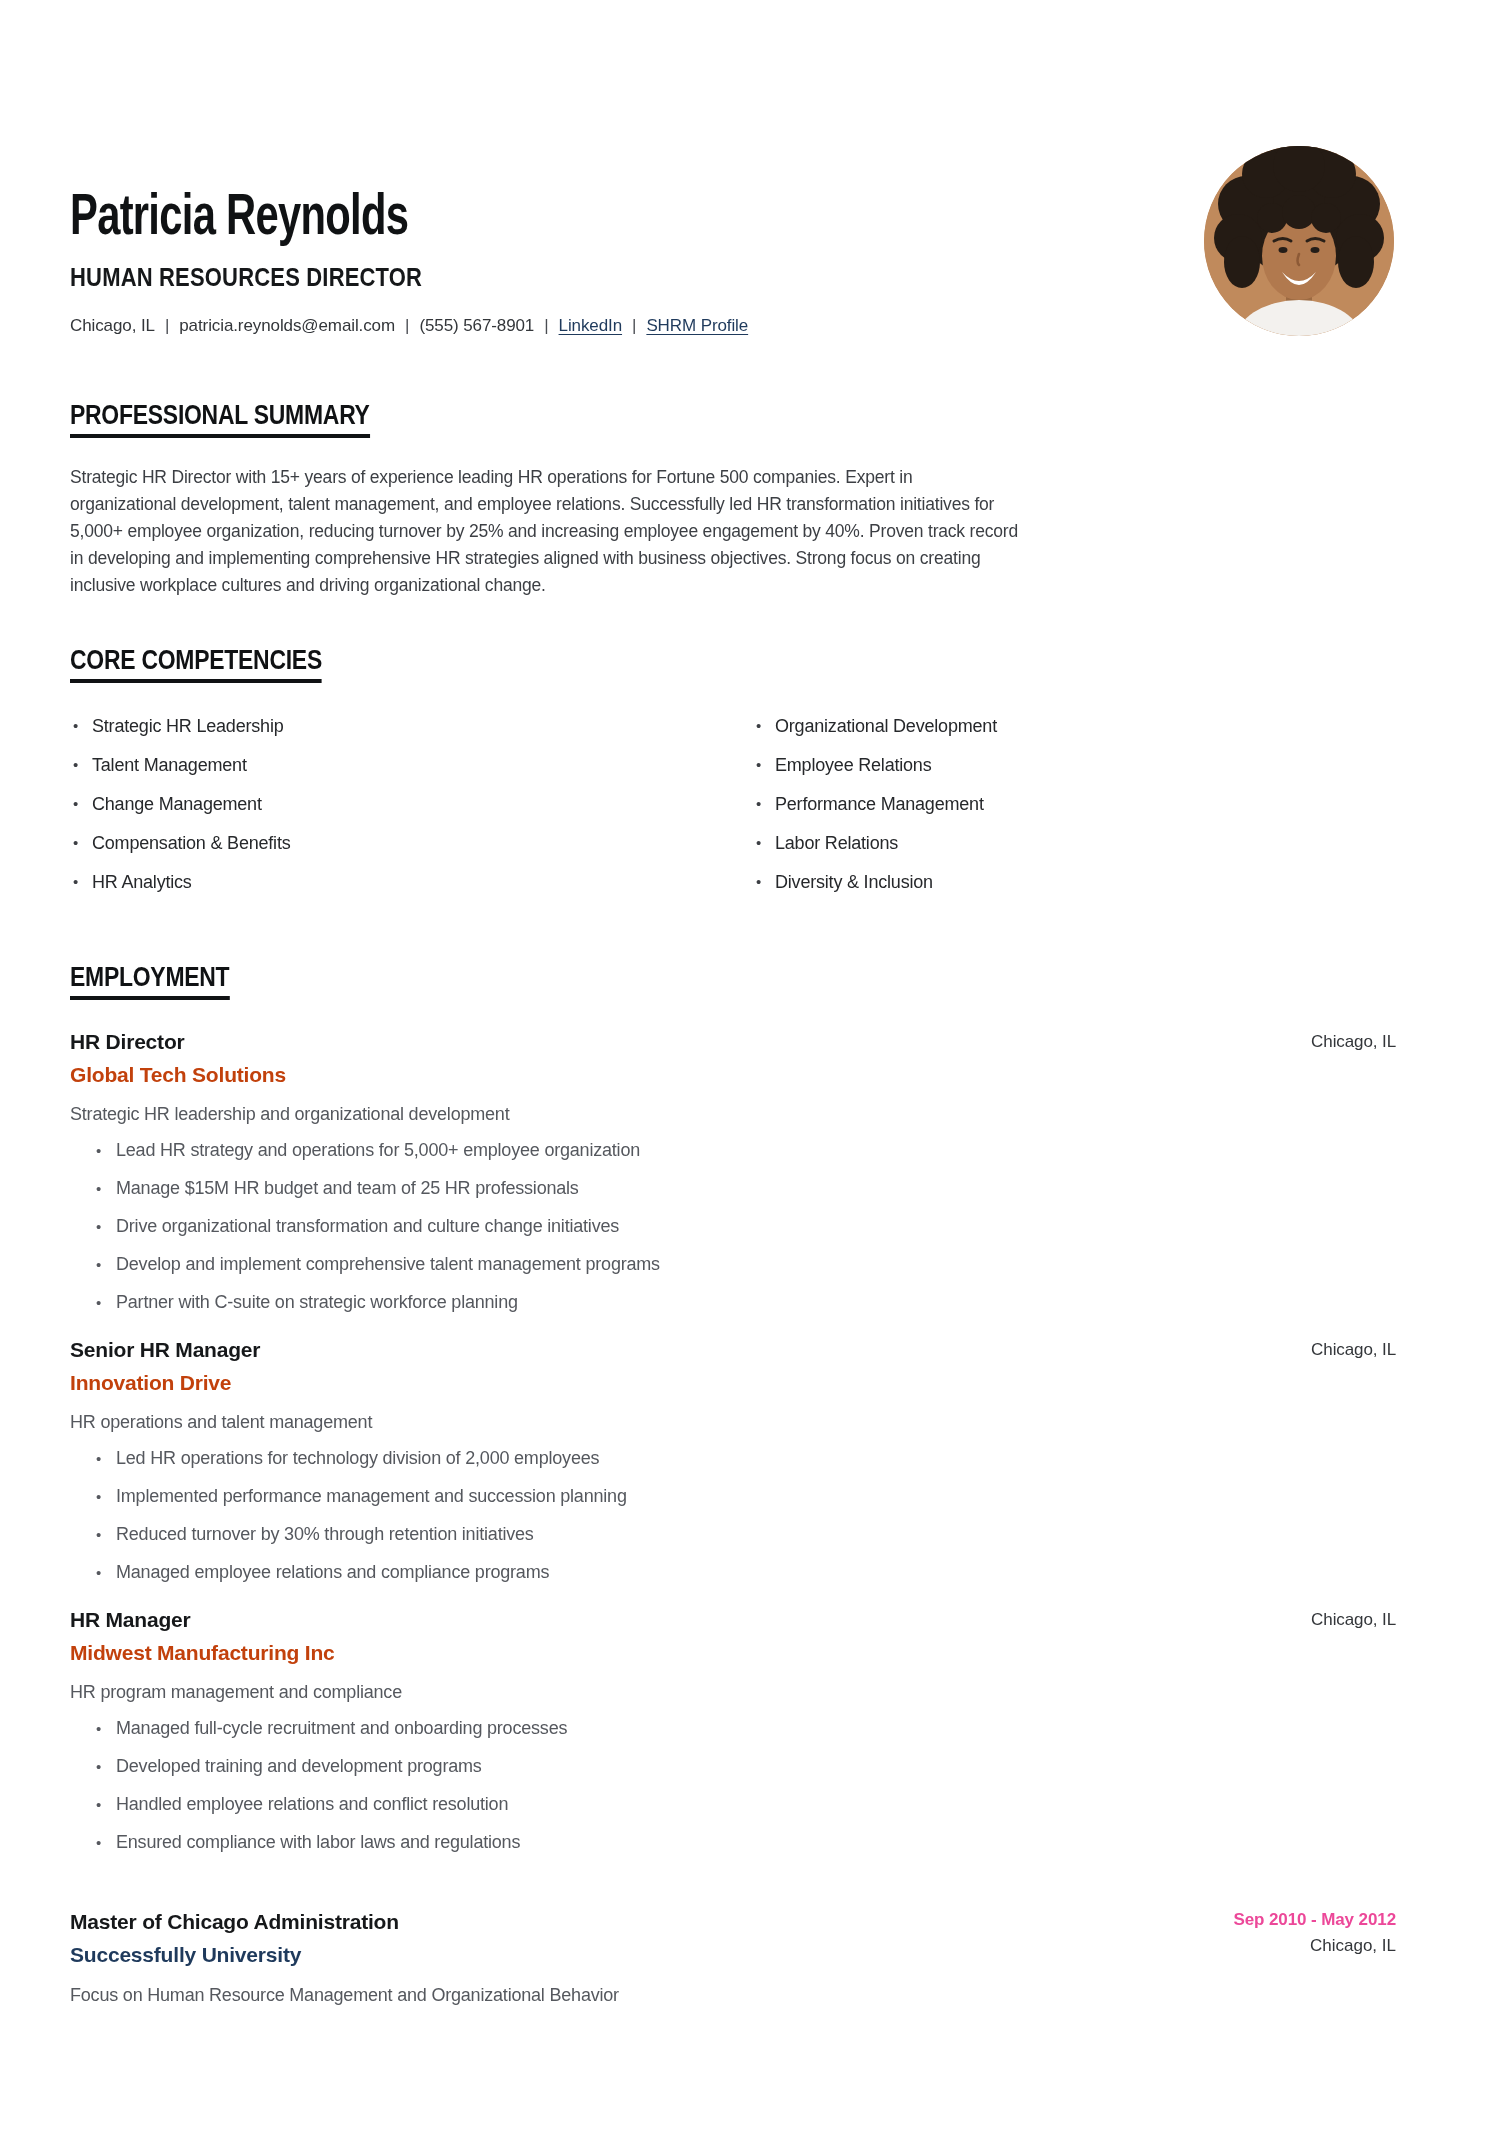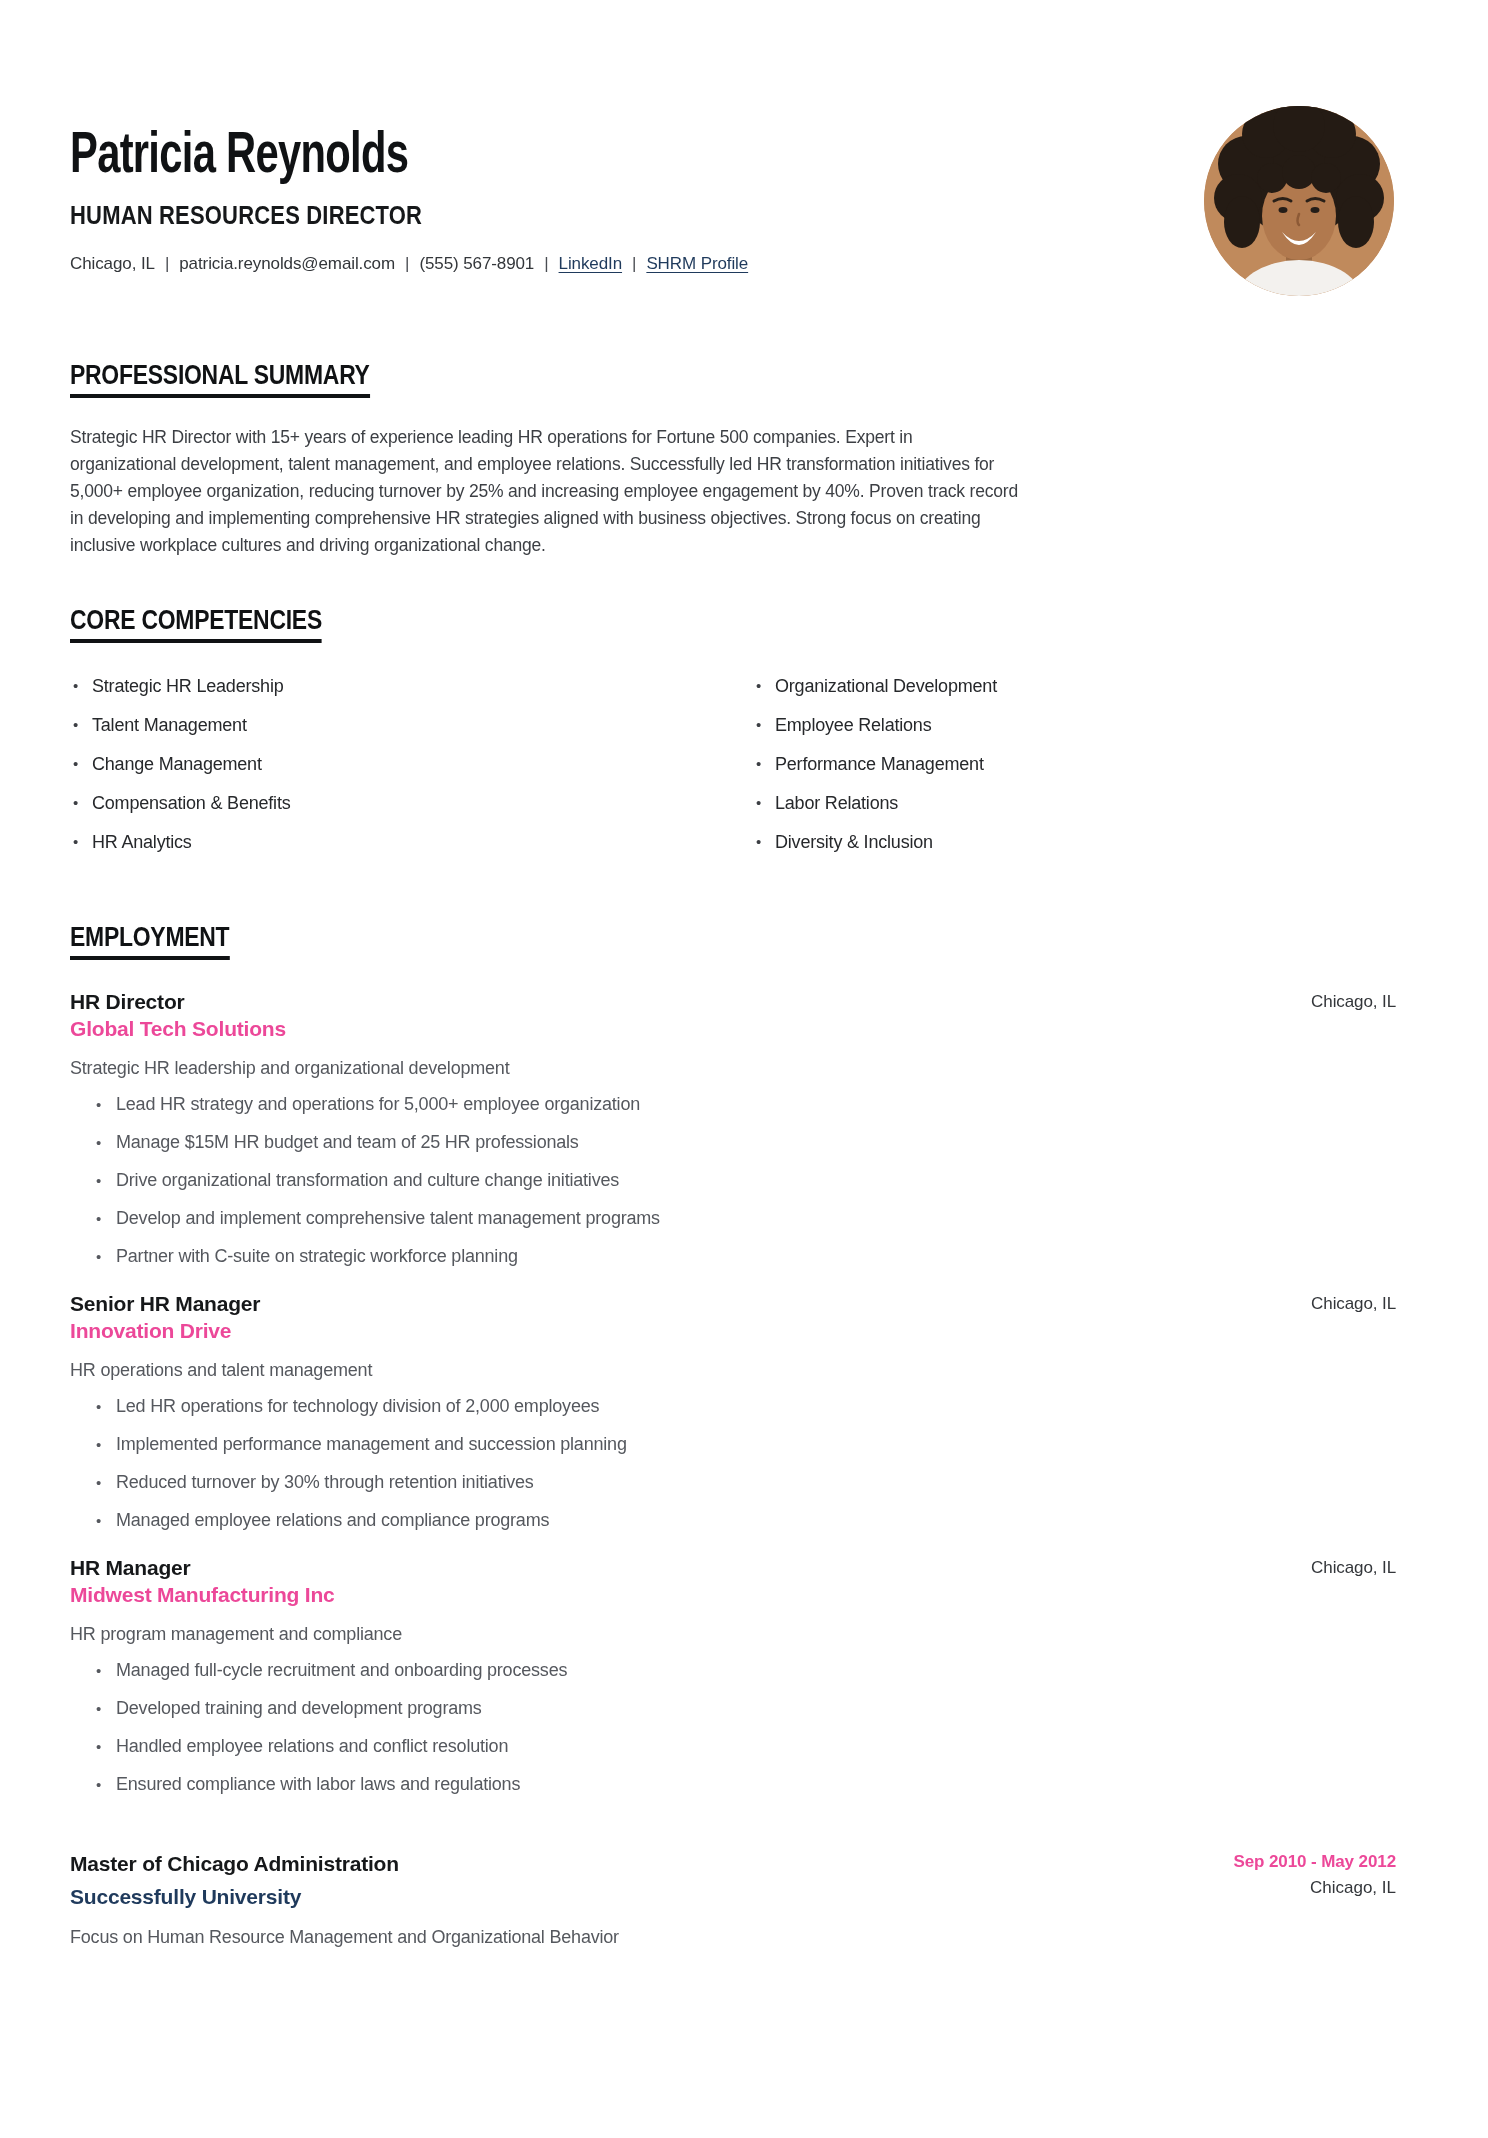--- a/index.html
+++ b/index.html
@@ -10,21 +10,21 @@
     color: #16181a;
     overflow: hidden;
   }
   .page {
     width: 1488px; height: 2138px;
     padding: 100px 92px 0 70px;
     background: #ffffff;
   }
 
   
-  .header { display: flex; justify-content: space-between; align-items: center; }
+  .header { display: flex; justify-content: space-between; align-items: flex-end; margin-top: 40px; }
   .header-left { flex: 1 1 auto; min-width: 0; }
   .person-name {
     font-size: 58px; font-weight: 700; letter-spacing: -1px;
     line-height: 1.05; color: #101214; white-space: nowrap;
     display: inline-block; transform: scaleX(0.72); transform-origin: left top;
   }
   .person-title {
     margin-top: 18px;
     font-size: 25px; font-weight: 700; letter-spacing: 0.2px;
     color: #16181a; white-space: nowrap;
@@ -77,21 +77,21 @@
     position: absolute; left: 3px; top: 0;
     font-size: 15px; color: #3c3f44; line-height: 22px;
   }
 
   
   .job { margin-top: 30px; }
   .job + .job { margin-top: 24px; }
   .job-head { display: flex; justify-content: space-between; align-items: flex-start; }
   .job-title { font-size: 21px; font-weight: 700; color: #16181a; letter-spacing: -0.2px; }
   .job-location { font-size: 17px; color: #33363a; letter-spacing: -0.1px; padding-top: 2px; }
-  .job-company { margin-top: 3px; font-size: 21px; font-weight: 700; color: #ec4899; letter-spacing: -0.2px; }
+  .job-company { margin-top: 9px; font-size: 21px; font-weight: 700; color: #c2410c; letter-spacing: -0.2px; }
   .job-desc { margin-top: 17px; font-size: 18px; color: #55585e; letter-spacing: -0.2px; }
   .job-bullets { list-style: none; margin-top: 14px; margin-left: 26px; }
   .job-bullets li {
     position: relative; padding-left: 20px; margin-bottom: 15px;
     font-size: 18px; line-height: 23px; letter-spacing: -0.2px; color: #55585e;
   }
   .job-bullets .blt { line-height: 23px; color: #55585e; left: 0; }
 
   
   .edu { margin-top: 32px; }

